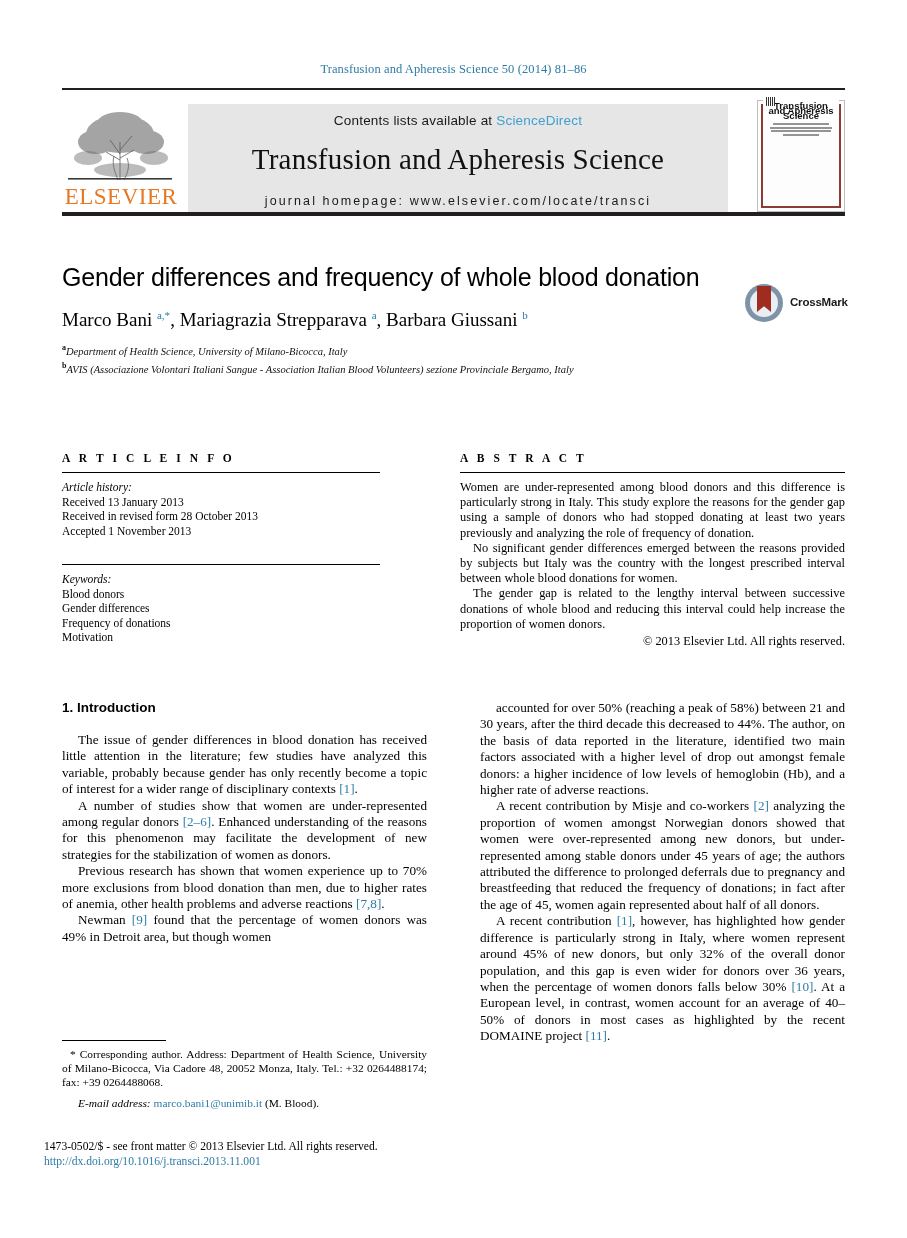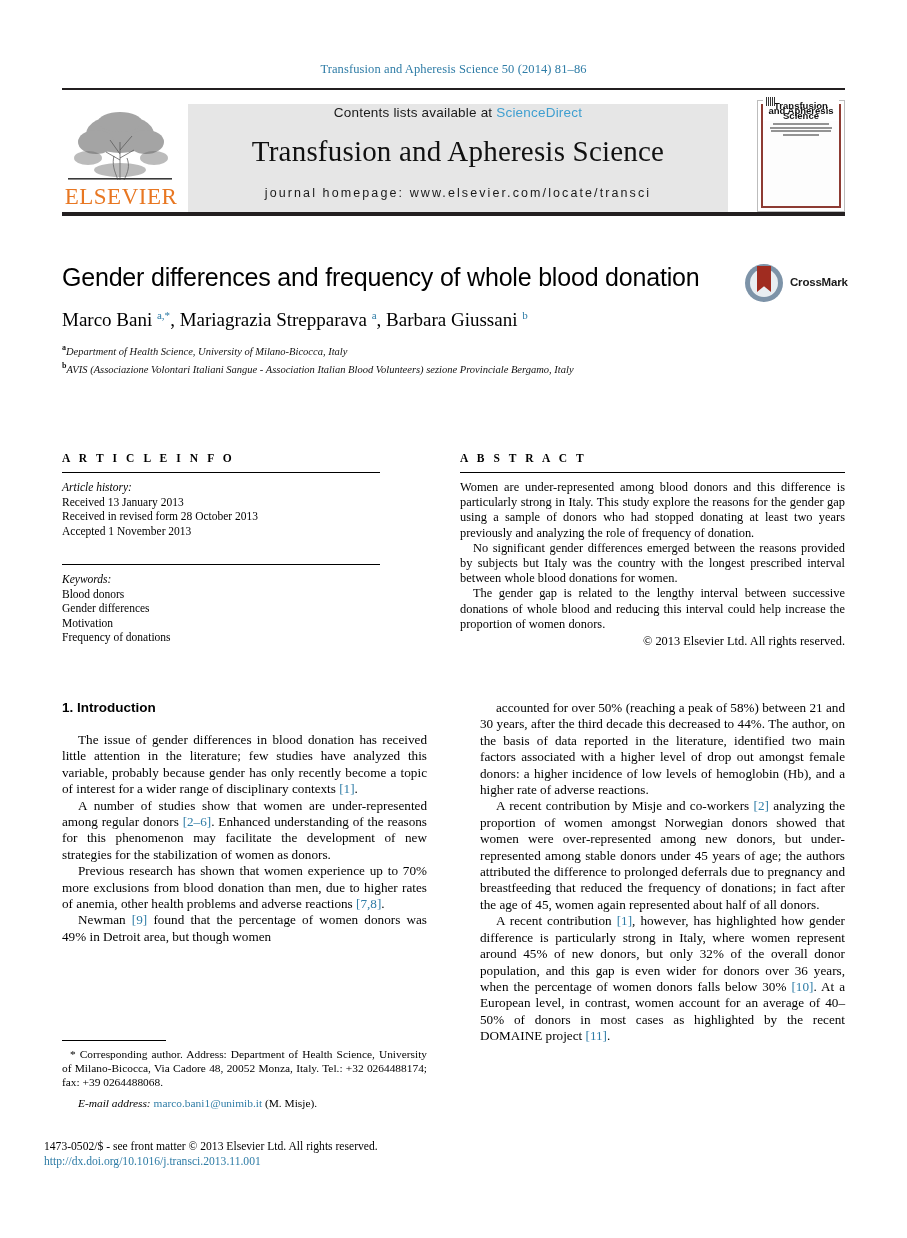--- a/index.html
+++ b/index.html
@@ -78,21 +78,21 @@
     width: 540px;
     height: 108px;
     background: #e6e6e6;
     text-align: center;
     box-sizing: border-box;
   }
   .contents-line {
     font-family: "Liberation Sans", sans-serif;
     font-size: 13.5px;
     color: #1a1a1a;
-    padding-top: 1px;
+    padding-top: 9px;
     letter-spacing: 0.2px;
   }
   .sciencedirect {
     color: #3f9fd0;
   }
   .journal-title {
     font-family: "Liberation Serif", serif;
     font-size: 29px;
     color: #111111;
     margin-top: 15px;
@@ -172,21 +172,21 @@
     line-height: 31px;
     color: #000;
     width: 650px;
     font-weight: normal;
     margin: 0;
     letter-spacing: -0.2px;
   }
   .crossmark {
     position: absolute;
     right: 2px;
-    top: 2px;
+    top: 22px;
     width: 98px;
     height: 40px;
     text-align: center;
   }
   .cm-badge {
     position: absolute;
     left: 0; top: 0;
     width: 38px; height: 38px;
     border-radius: 50%;
     background: #7d93a8;
@@ -456,22 +456,22 @@
             <div>Received in revised form 28 October 2013</div>
             <div>Accepted 1 November 2013</div>
           </div>
       </div>
       <div class="kwsep"></div>
       <div class="kwblock">
         <div class="lab">Keywords:</div>
         <div>
             <div>Blood donors</div>
             <div>Gender differences</div>
+            <div>Frequency of donations</div>
             <div>Motivation</div>
-            <div>Frequency of donations</div>
           </div>
       </div>
     </div>
 
     <div class="col-abs">
       <div class="sechead">A B S T R A C T</div>
       <div class="rule"></div>
       <div class="abstract" style="margin-top:7px">
           <p>Women are under-represented among blood donors and this difference is particularly strong in Italy. This study explore the reasons for the gender gap using a sample of donors who had stopped donating at least two years previously and analyzing the role of frequency of donation.</p>
           <p>No significant gender differences emerged between the reasons provided by subjects but Italy was the country with the longest prescribed interval between whole blood donations for women.</p>
@@ -500,21 +500,21 @@
         </div>
     </div>
   </div>
 
   <div class="footnotes">
     <div class="fn-rule"></div>
     <p>* Corresponding author. Address: Department of Health Science, University of Milano-Bicocca, Via Cadore 48, 20052 Monza, Italy. Tel.: +32 0264488174; fax: +39 0264488068.</p>
     <p class="email-line">
       <i>E-mail address:</i>
       <span class="link">marco.bani1@unimib.it</span>
-      <span>(M. Misje).</span>
+      <span>(M. Blood).</span>
     </p>
   </div>
 
   <div class="imprint">
     <div>1473-0502/$ - see front matter © 2013 Elsevier Ltd. All rights reserved.</div>
     <div class="link">http://dx.doi.org/10.1016/j.transci.2013.11.001</div>
   </div>
 
 </div>
 

